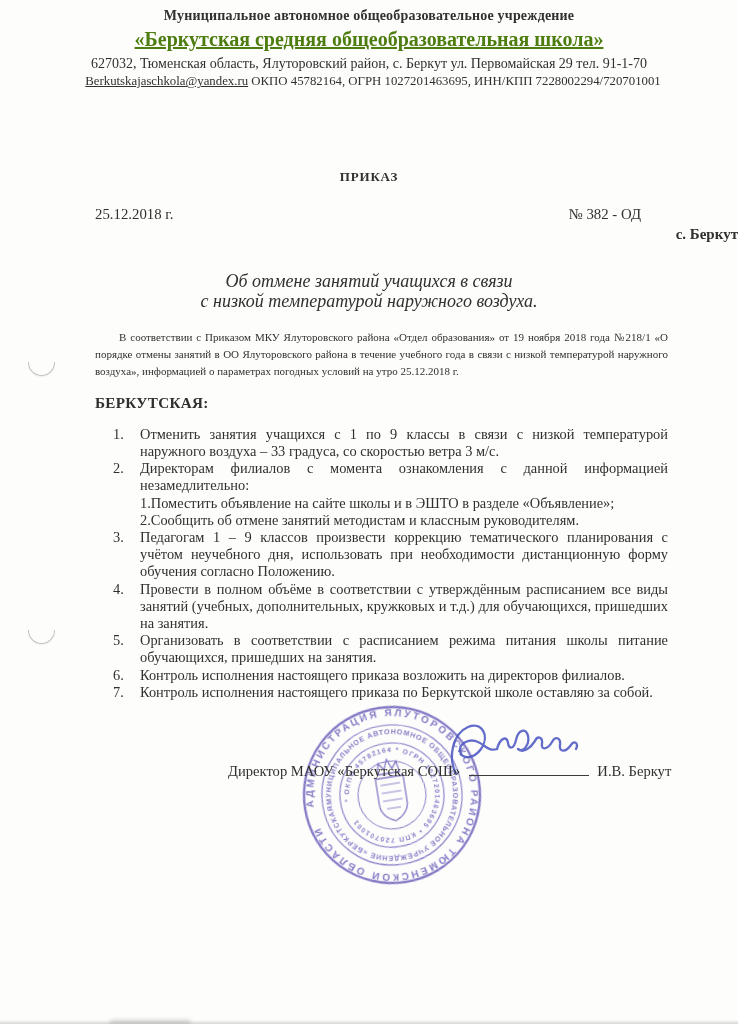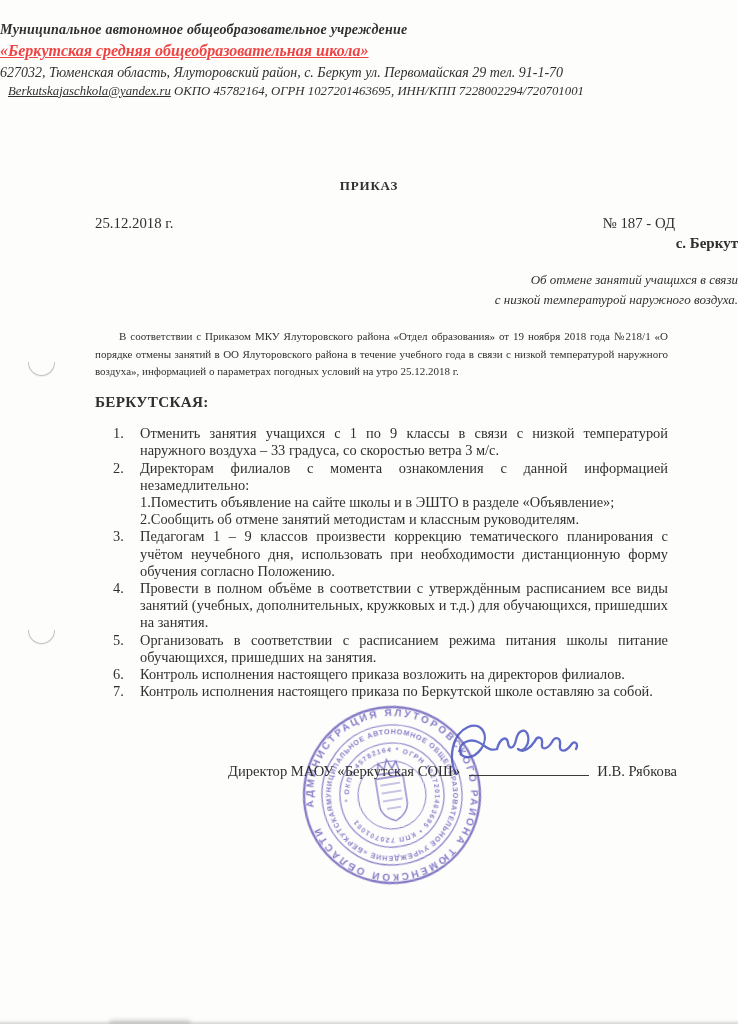--- a/index.html
+++ b/index.html
@@ -3,31 +3,31 @@
 <meta charset="utf-8">
 <style>
   html,body { margin:0; padding:0; }
   .page {
     position:relative; width:738px; height:1024px;
     background:#fdfdfc; overflow:hidden;
     font-family:"Liberation Serif","DejaVu Serif",serif;
     color:#30302e;
   }
   
-  .header { text-align:left; padding-top:22px; line-height:1.15;font-style:italic; }
+  .header { text-align:center; padding-top:8px; line-height:1.15; }
   .h-line1 { font-size:14px; font-weight:bold; letter-spacing:0.2px; }
-  .h-school { font-size:16px; font-weight:bold; text-decoration:underline; margin-top:4px; color:#ef4444; }
+  .h-school { font-size:20px; font-weight:bold; text-decoration:underline; margin-top:4px; color:#4d7c0f; }
   .h-addr { font-size:14px; margin-top:5px; }
   .h-contacts { font-size:12.8px; margin-top:2px; }
   .h-email { text-decoration:underline;margin-left:8px; }
   
   .title { text-align:center; font-weight:bold; font-size:13px; letter-spacing:0.8px; margin-top:80px; }
-  .daterow { display:flex; justify-content:space-between; margin:21px 63px 0 95px; font-size:14.8px; }
+  .daterow { display:flex; justify-content:space-between; margin:21px 97px 0 95px; font-size:14.8px; }
   .place { text-align:right; font-weight:bold; font-size:15px; margin-top:3px; }
-  .subject { text-align:right; font-style:italic; font-size:13px; margin-top:18px; line-height:20px; }
+  .subject { text-align:center; font-style:italic; font-size:18px; margin-top:28px; line-height:20px; }
   
   .preamble { margin:18px 70px 0 95px; text-align:justify; text-indent:24px; font-size:11px; line-height:17.3px; }
   .directive { margin:13px 0 0 95px; font-weight:bold; font-size:15.2px; letter-spacing:0.3px; }
   .olist { margin:14px 70px 0 113px; font-size:14.4px; }
   .li { display:flex; line-height:17.2px; }
   .li-num { width:27px; flex:none; }
   .li-body { flex:1; text-align:justify; }
   .subline { text-align:left; }
   
   .sigrow { position:absolute; left:228px; top:763px; font-size:14.6px; white-space:nowrap; }
@@ -56,21 +56,21 @@
     <div class="h-line1">Муниципальное автономное общеобразовательное учреждение</div>
     <div class="h-school">«Беркутская средняя общеобразовательная школа»</div>
     <div class="h-addr">627032, Тюменская область, Ялуторовский район, с. Беркут  ул. Первомайская 29  тел. 91-1-70</div>
     <div class="h-contacts"><span class="h-email">Berkutskajaschkola@yandex.ru</span><span> ОКПО 45782164, ОГРН 1027201463695, ИНН/КПП 7228002294/720701001</span></div>
   </div>
 
   <div class="title">ПРИКАЗ</div>
 
   <div class="daterow">
     <span>25.12.2018 г.</span>
-    <span>№ 187 - ОД</span>
+    <span>№ 382 - ОД</span>
   </div>
 
   <div class="place">с. Беркут</div>
 
   <div class="subject">
     <div>Об отмене занятий учащихся в связи</div>
     <div>с низкой температурой наружного воздуха.</div>
   </div>
 
   <div class="preamble">В соответствии с Приказом МКУ Ялуторовского района «Отдел образования» от 19 ноября 2018 года №218/1 «О порядке отмены занятий в ОО Ялуторовского района в течение учебного года в связи с низкой температурой наружного воздуха», информацией о параметрах погодных условий на утро 25.12.2018 г.</div>
@@ -144,21 +144,21 @@
   <svg class="signature-ink" viewBox="0 0 135 70">
     <g stroke="#4d58c2" fill="none" stroke-width="2.3" stroke-linecap="round" stroke-linejoin="round" opacity="0.88">
       <path d="M8,58 C0,42 4,18 20,11 C34,5 42,20 33,33 C26,43 13,44 12,35 C11,27 22,22 30,26 C37,29 41,36 49,33"></path>
       <path d="M49,33 C52,22 59,19 60,27 C61,34 66,33 68,24 C70,14 78,11 80,20 C82,29 75,37 70,33 C76,38 83,31 87,25 C89,20 95,20 94,28 C93,35 100,33 104,26 C107,20 113,21 112,29 C111,37 118,36 123,29 C126,24 131,27 128,33"></path>
     </g>
   </svg>
 
   <div class="sigrow">
     <span>Директор МАОУ «Беркутская СОШ»</span>
     <span class="sig-line"></span>
-    <span>И.В. Рябкова</span>
+    <span>И.В. Беркут</span>
   </div>
 
   <div class="punch punch-top"></div>
   <div class="punch punch-bottom"></div>
   <div class="bottom-edge"></div>
   <div class="bottom-smudge"></div>
 
 </div>
 
 </body></html>

